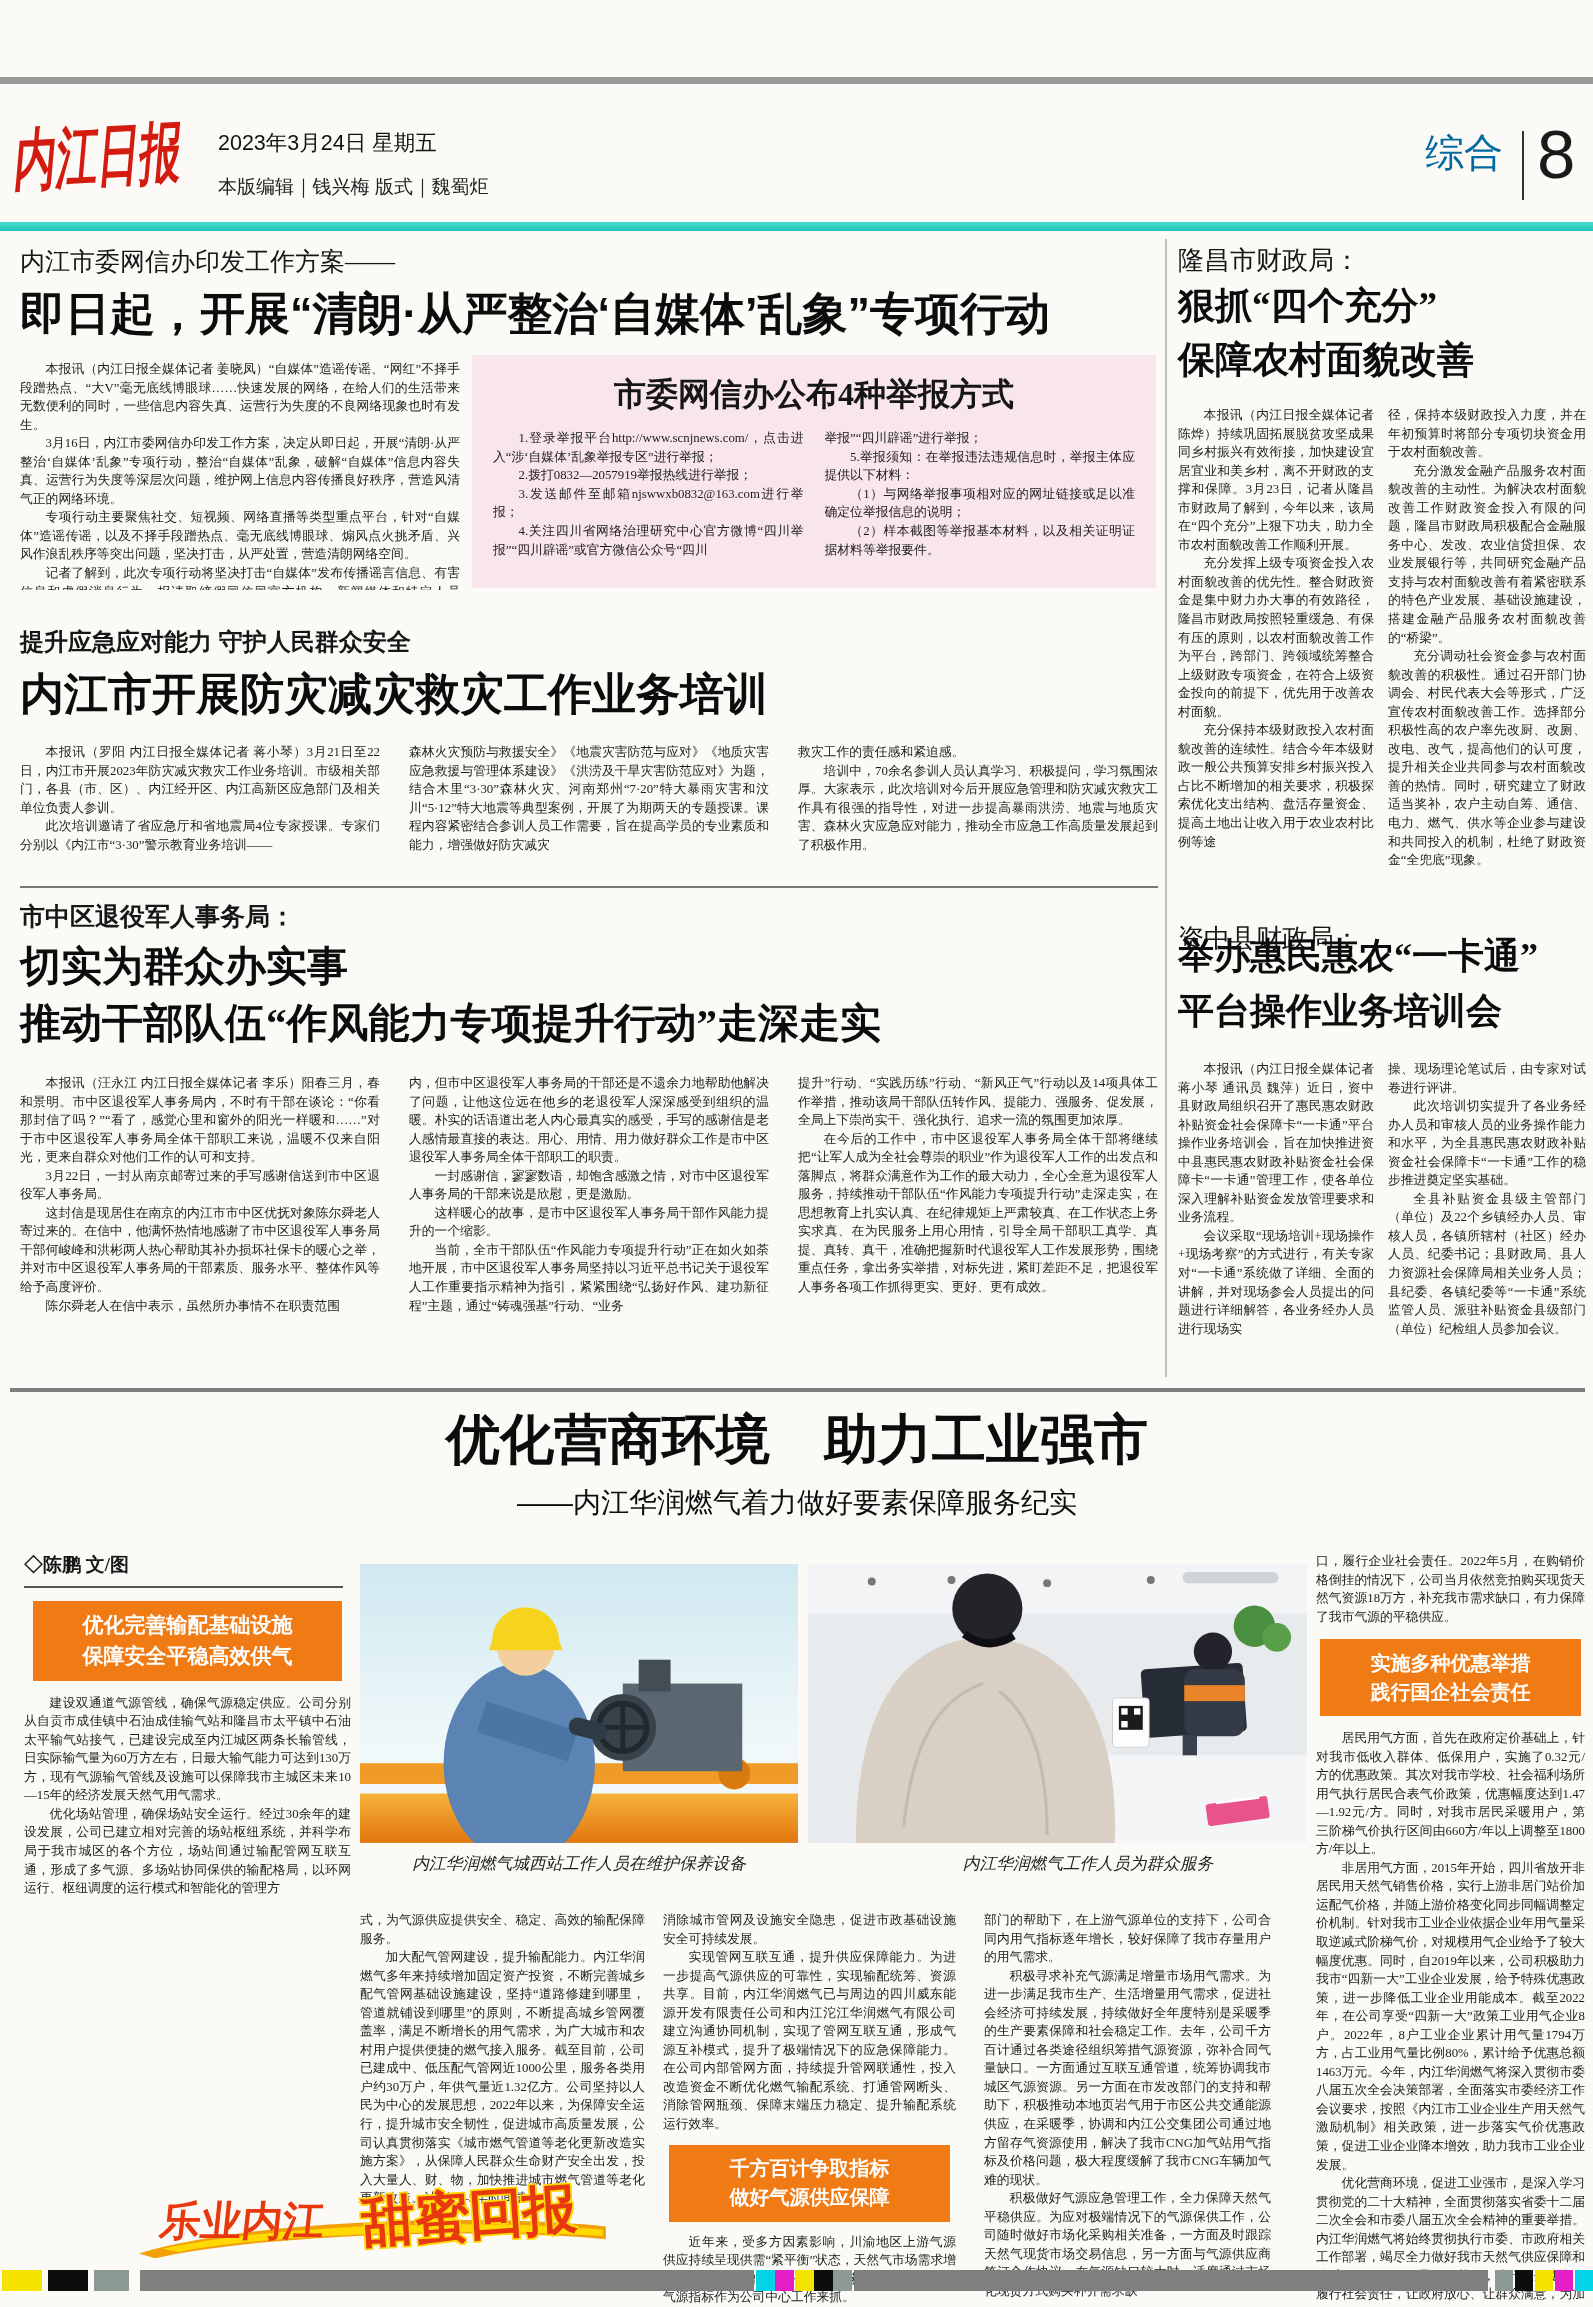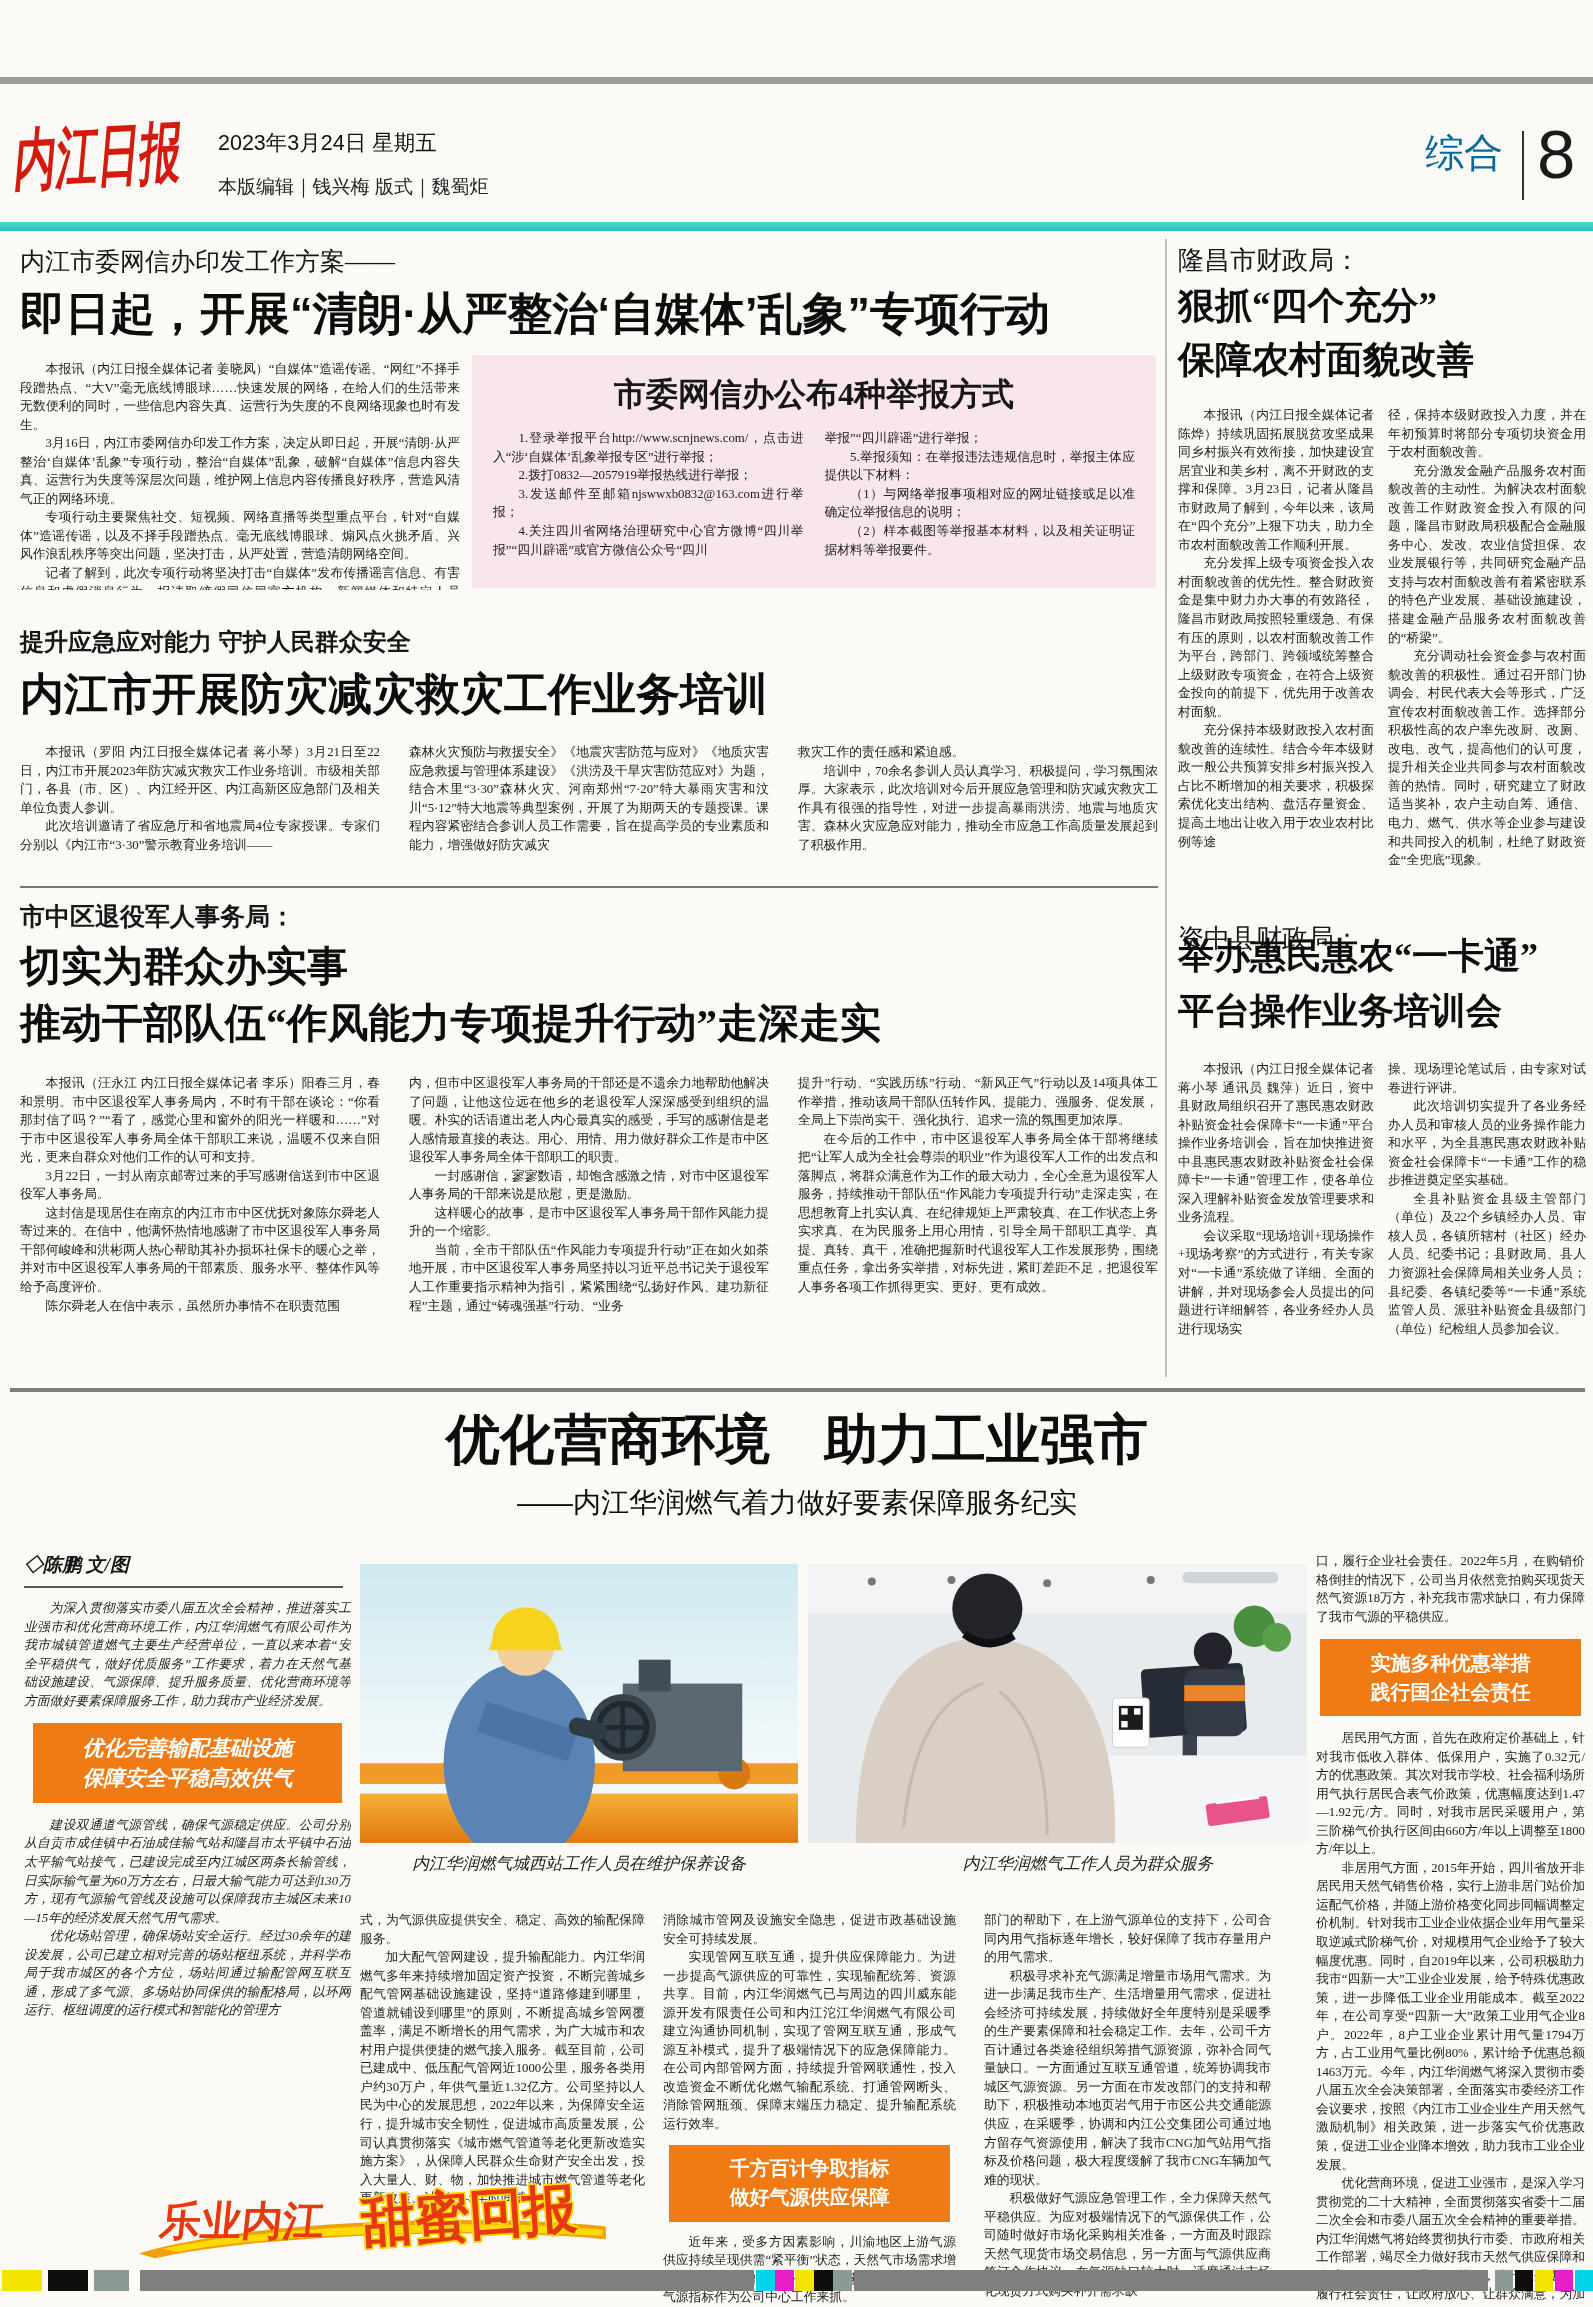--- a/index.html
+++ b/index.html
@@ -137,24 +137,23 @@
     <p style="text-indent:0;">操、现场理论笔试后，由专家对试卷进行评讲。</p>
     <p>此次培训切实提升了各业务经办人员和审核人员的业务操作能力和水平，为全县惠民惠农财政补贴资金社会保障卡“一卡通”工作的稳步推进奠定坚实基础。</p>
     <p>全县补贴资金县级主管部门（单位）及22个乡镇经办人员、审核人员，各镇所辖村（社区）经办人员、纪委书记；县财政局、县人力资源社会保障局相关业务人员；县纪委、各镇纪委等“一卡通”系统监管人员、派驻补贴资金县级部门（单位）纪检组人员参加会议。</p>
   </div>
 
   <div class="abs" style="left:9.6px;top:1388px;width:1575px;height:4px;background:#7d7d7d;"></div>
 
   <div class="abs hl sans" style="left:0;top:1404px;width:1594px;font-size:54px;text-align:center;">优化营商环境　助力工业强市</div>
   <div class="abs sans" style="left:0;top:1484px;width:1594px;font-size:28px;text-align:center;color:#0d0d0d;">——内江华润燃气着力做好要素保障服务纪实</div>
 
-  <div class="abs" style="left:24px;top:1552px;width:327px;height:631px;overflow:hidden;font-style:italic;">
+  <div class="abs" style="left:24px;top:1552px;width:327px;height:631px;overflow:hidden;">
     <div style="font-size:19px;font-weight:bold;border-bottom:2.4px double #555;padding-bottom:8px;margin-bottom:11px;width:319px;">◇陈鹏  文/图</div>
     <div class="bt">
-      <p>为深入贯彻落实市委八届五次全会精神，推进落实工业强市和优化营商环境工作，内江华润燃气有限公司作为我市城镇管道燃气主要生产经营单位，一直以来本着“安全平稳供气，做好优质服务”工作要求，着力在天然气基础设施建设、气源保障、提升服务质量、优化营商环境等方面做好要素保障服务工作，助力我市产业经济发展。</p>
     </div>
     <div class="orange-box" style="width:300px;margin:12.8px auto;font-size:21px;">
       <div>优化完善输配基础设施</div>
       <div>保障安全平稳高效供气</div>
     </div>
     <div class="bt">
       <p>建设双通道气源管线，确保气源稳定供应。公司分别从自贡市成佳镇中石油成佳输气站和隆昌市太平镇中石油太平输气站接气，已建设完成至内江城区两条长输管线，日实际输气量为60万方左右，日最大输气能力可达到130万方，现有气源输气管线及设施可以保障我市主城区未来10—15年的经济发展天然气用气需求。</p>
       <p>优化场站管理，确保场站安全运行。经过30余年的建设发展，公司已建立相对完善的场站枢纽系统，并科学布局于我市城区的各个方位，场站间通过输配管网互联互通，形成了多气源、多场站协同保供的输配格局，以环网运行、枢纽调度的运行模式和智能化的管理方</p>
     </div>
   </div>

